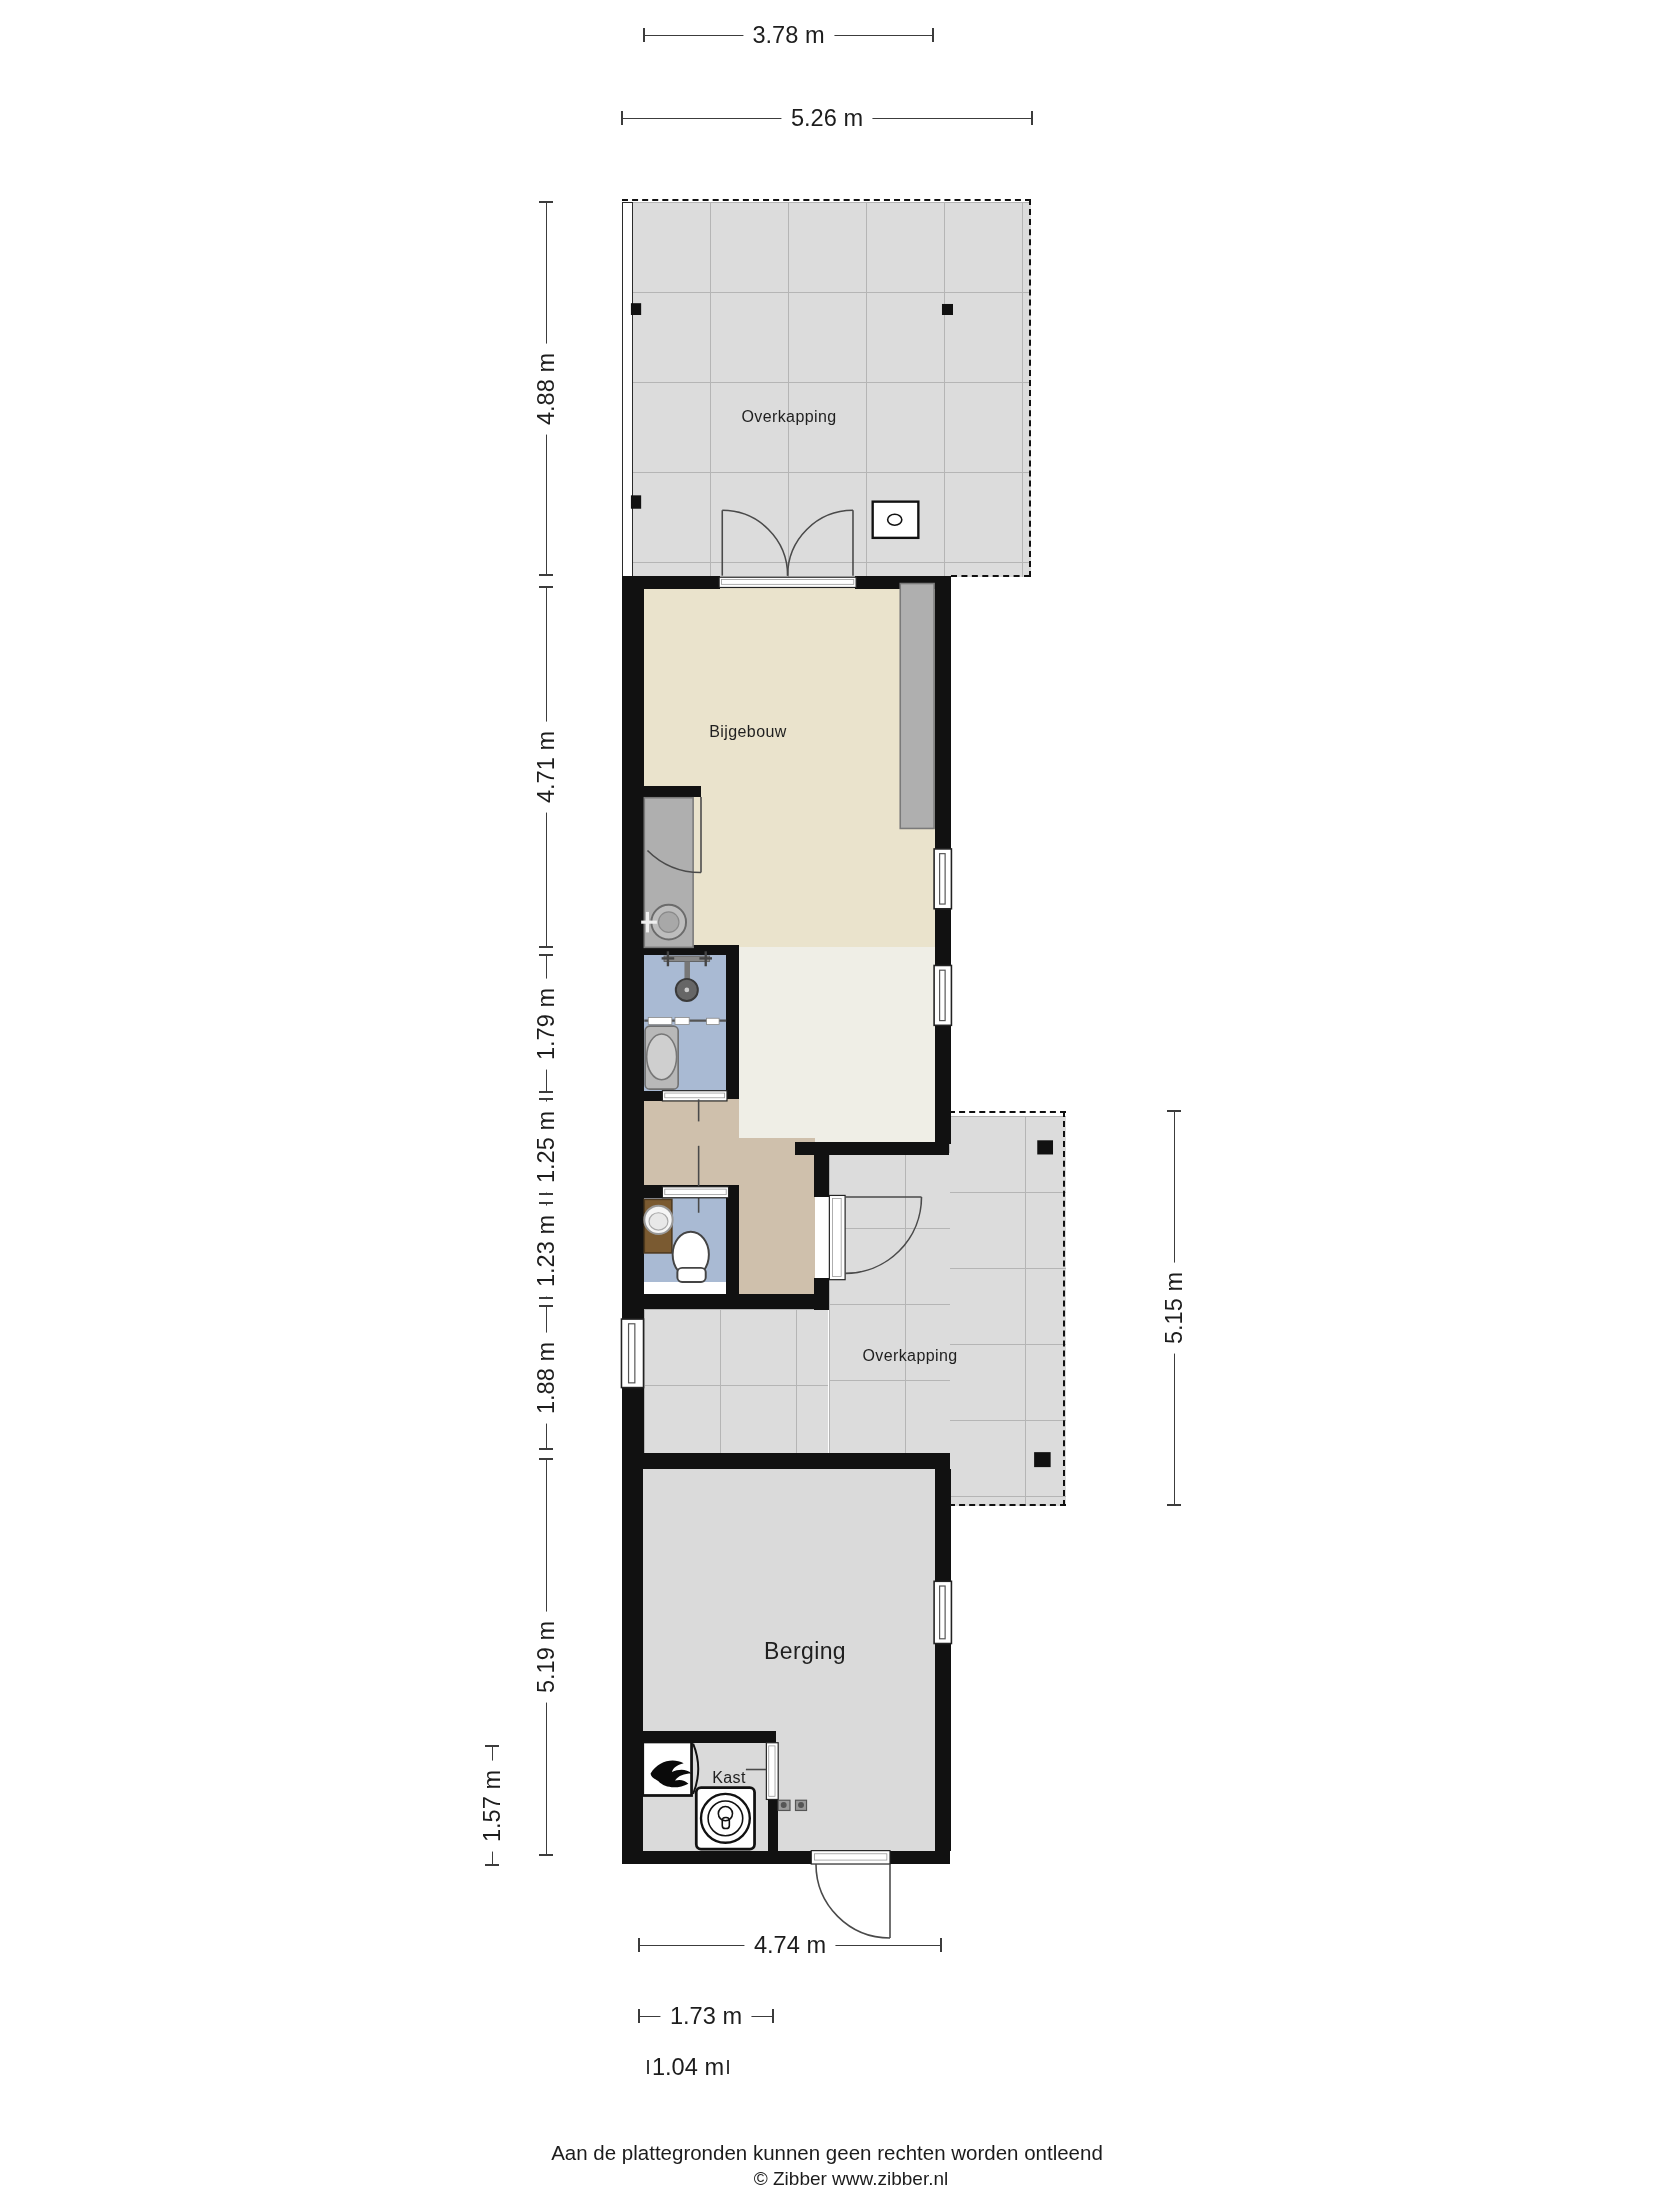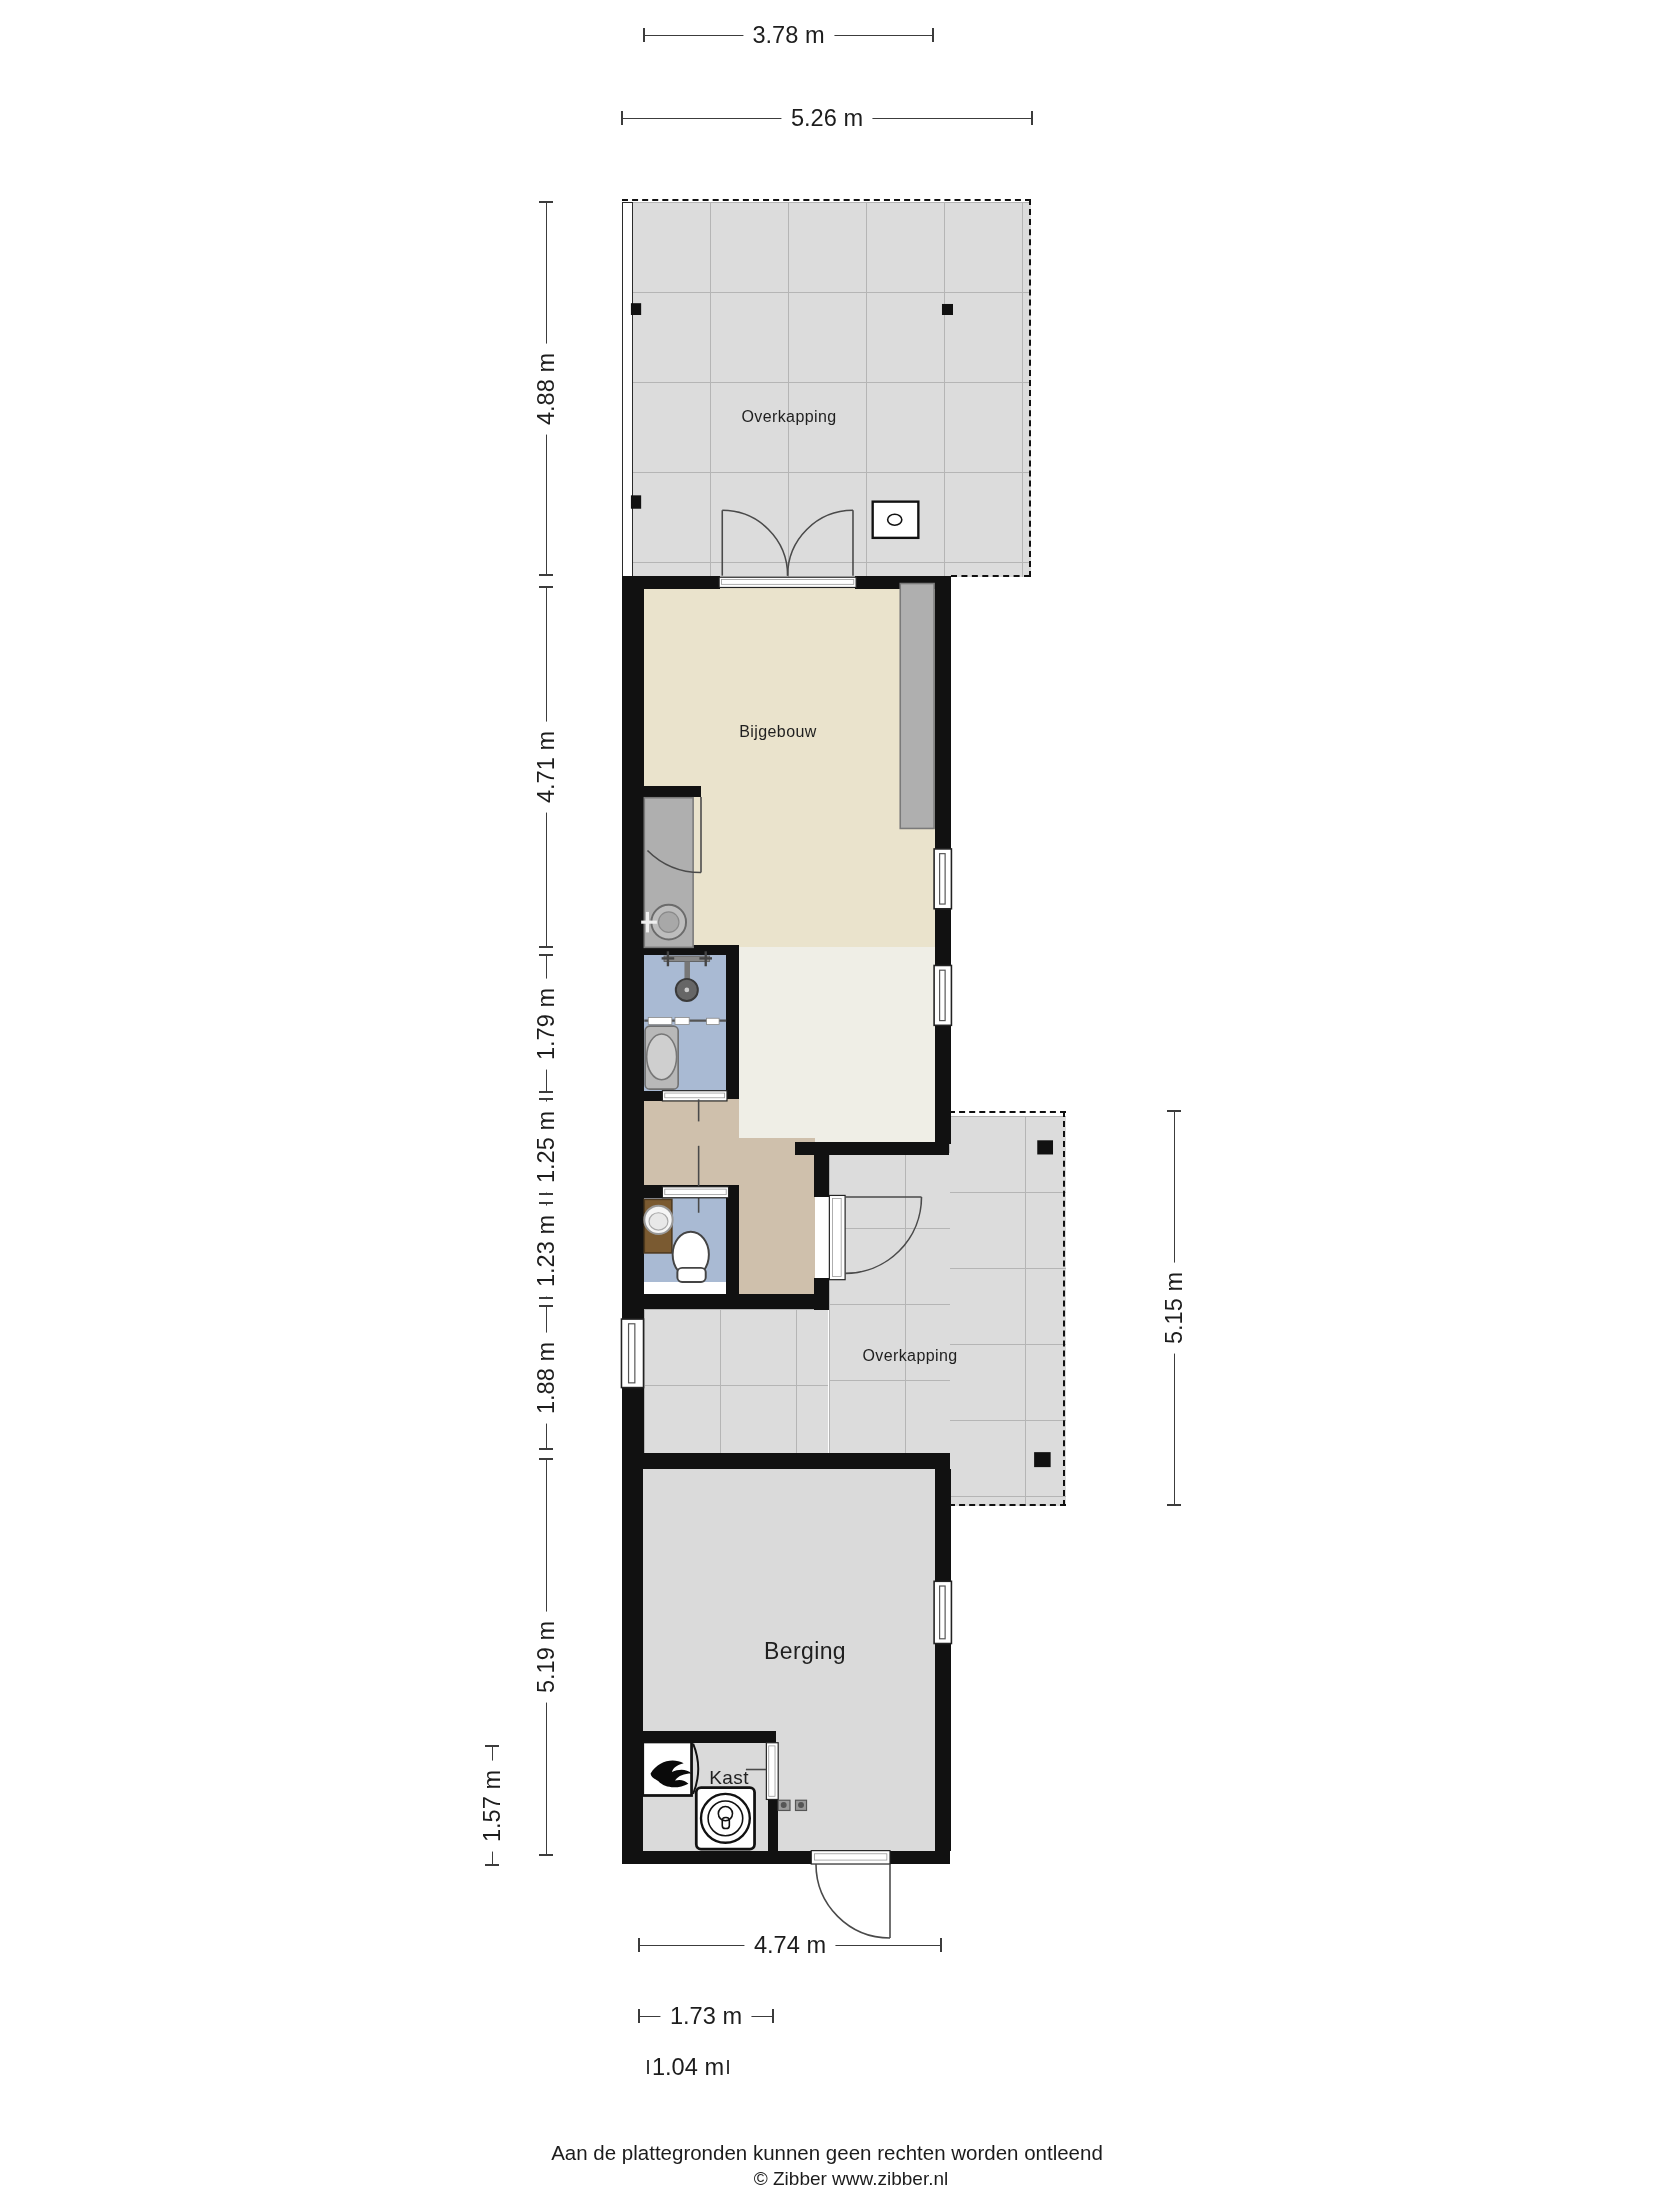--- a/index.html
+++ b/index.html
@@ -232,24 +232,24 @@
 
     <g>
       <rect x="1030" y="2350" width="100" height="17" fill="#fff" stroke="#222" stroke-width="1.5"></rect>
       <rect x="1034" y="2354" width="92" height="8" fill="none" stroke="#999" stroke-width="1"></rect>
       <path d="M1130,2367 V2461" stroke="#4a4a4a" stroke-width="2" fill="none"></path>
       <path d="M1130,2461 A94,94 0 0 1 1036,2367" stroke="#4a4a4a" stroke-width="2" fill="none"></path>
     </g>
   </svg>
 
   <div class="room-label" style="left:789px;top:417px;">Overkapping</div>
-  <div class="room-label" style="left:778px;top:732px;">Bijgebouw</div>
+  <div class="room-label" style="left:748px;top:732px;">Bijgebouw</div>
   <div class="room-label" style="left:910px;top:1356px;">Overkapping</div>
   <div class="room-label" style="left:805px;top:1651px;font-size:23px;">Berging</div>
-  <div class="room-label" style="left:729px;top:1778px;font-size:19px;">Kast</div>
+  <div class="room-label" style="left:729px;top:1778px;font-size:16px;">Kast</div>
 
   <div class="dim dim-h" style="left:644px;top:35px;width:289px;">
     <span class="lbl">3.78 m</span>
       <i class="tk a"></i>
       <i class="tk b"></i>
     </div>
   <div class="dim dim-h" style="left:622px;top:118px;width:410px;">
     <span class="lbl">5.26 m</span>
       <i class="tk a"></i>
       <i class="tk b"></i>

